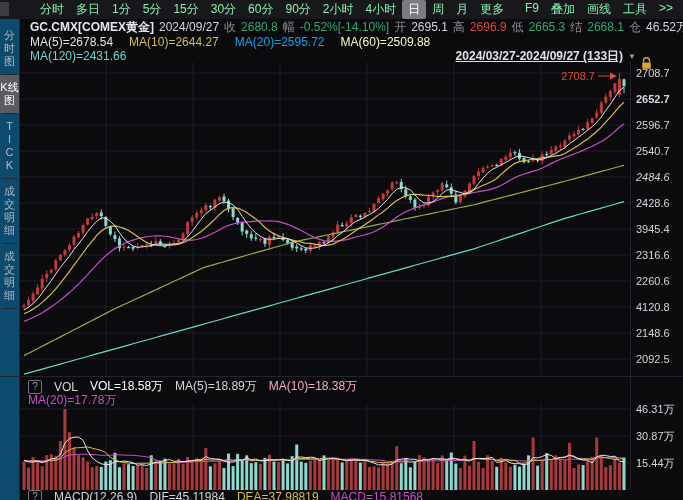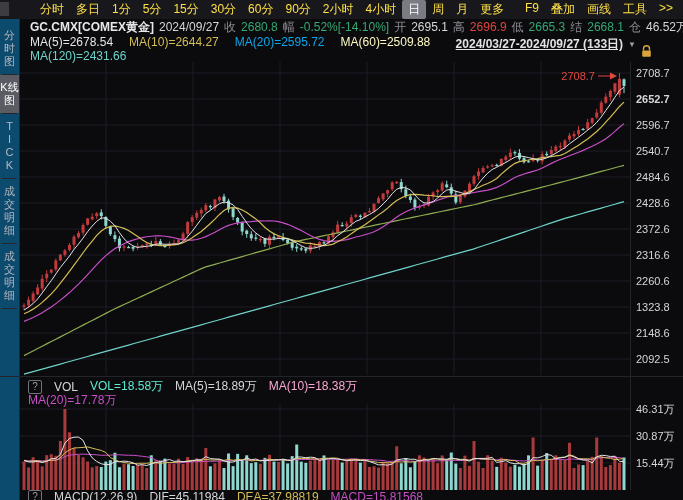--- a/index.html
+++ b/index.html
@@ -1,31 +1,31 @@
 <!DOCTYPE html>
 <html><head>
 <meta charset="utf-8">
 <style>
   html,body{margin:0;padding:0}
   body{width:683px;height:500px;position:relative;overflow:hidden;background:#0b0b0e;
        font-family:"Liberation Sans",sans-serif;cursor:default}
   .toolbar{position:absolute;left:0;top:0;width:683px;height:19px;background:#17171c;
            display:flex;align-items:center;padding-left:34px;box-sizing:border-box;white-space:nowrap}
   .corner{position:absolute;left:0;top:2px;width:9px;height:14px;background:#3c3c42}
-  .tbtn{font-size:12px;color:#fde047;padding:1px 6px;border-radius:2px}
+  .tbtn{font-size:12px;color:#86efac;padding:1px 6px;border-radius:2px}
   .tbtn.active{background:#7b7c83;color:#ffffff}
   .tb-right{margin-left:auto;display:flex;padding-right:4px}
   .quote-row{position:absolute;left:30px;top:19px;width:700px;height:15px;font-size:12px;
              white-space:nowrap;overflow:hidden}
   .quote-row span{margin-right:5px}
   .sym{color:#e8e8ea;font-weight:bold}
   .lbl{color:#8a8a92}
   .ma-row{position:absolute;left:30px;height:13px;font-size:12px;white-space:nowrap}
   .ma-row span{margin-right:16px}
-  .range-box{position:absolute;top:36px;right:42px;font-size:12px;color:#e2e2e6;font-weight:bold;
+  .range-box{position:absolute;top:48px;right:42px;font-size:12px;color:#e2e2e6;font-weight:bold;
              display:flex;align-items:center;gap:5px}
   .range-text{text-decoration:underline}
   .caret{color:#9a9aa2;font-size:8px}
   .sidebar{position:absolute;left:0;top:19px;width:20px;height:481px;background:#0c4a6e;
            border-right:1px solid #26262c;box-sizing:border-box;padding-top:4px}
   .side-item{width:19px;padding:6px 0;font-size:11px;line-height:13px;color:#b9b9c0;
              text-align:center;word-break:break-all;white-space:pre-line}
   .side-item.active{background:#5b5c63;color:#ffffff}
   .side-div{height:1px;background:#26262c;margin:0 2px}
   svg{position:absolute;overflow:hidden;display:block}
@@ -399,21 +399,21 @@
     <text x="575" y="18" fill="#e0493f" font-size="11px" text-anchor="end" font-family="Liberation Sans, sans-serif">2708.7</text>
     <line x1="578" y1="14" x2="592" y2="14" stroke="#e0493f" stroke-width="1"></line>
     <polygon points="597,14 590,10.5 590,17.5" fill="#e0493f"></polygon>
   </svg>
 <div class="vsep"></div>
 <div class="hsep" style="top:376px"></div>
 
 <div id="volHead1" class="vol-head" style="top:378px">
     <span class="qbox">?</span>
     <span style="color: rgb(214, 214, 218);">VOL</span>
-    <span style="color: #5eead4;">VOL=18.58万</span>
+    <span style="color: #ffffff;">VOL=18.58万</span>
     <span style="color: rgb(214, 214, 218);">MA(5)=18.89万</span>
     <span style="color: #f9a8d4;">MA(10)=18.38万</span>
   </div>
 <div id="volHead2" class="vol-head" style="top:392px">
     <span style="color: rgb(200, 79, 200);">MA(20)=17.78万</span>
   </div>
 
 <svg id="volChart" width="610" height="86" viewBox="0 0 610 86">
     <line x1="0" y1="5" x2="610" y2="5" stroke="#1c1c24" stroke-width="1"></line>
     <line x1="0" y1="32.005830274238825" x2="610" y2="32.005830274238825" stroke="#1c1c24" stroke-width="1"></line>
@@ -567,23 +567,23 @@
     <span style="color: rgb(214, 214, 218);">MACD(12,26,9)</span>
     <span style="color: rgb(214, 214, 218);">DIF=45.11984</span>
     <span style="color: rgb(211, 189, 85);">DEA=37.98819</span>
     <span style="color: rgb(200, 79, 200);">MACD=15.81568</span>
   </div>
 
 <div class="axis-label" style="top: 67px;">2708.7</div>
 <div class="axis-label" style="top: 93px; font-weight: bold;">2652.7</div>
 <div class="axis-label" style="top: 119px;">2596.7</div>
 <div class="axis-label" style="top: 145px;">2540.7</div>
-<div class="axis-label" style="top: 171px;">2484.6</div>
+<div class="axis-label" style="top: 171px; font-style: italic;">2484.6</div>
 <div class="axis-label" style="top: 197px;">2428.6</div>
-<div class="axis-label" style="top: 223px;">2372.6</div>
+<div class="axis-label" style="top: 223px;">3945.4</div>
 <div class="axis-label" style="top: 249px;">2316.6</div>
 <div class="axis-label" style="top: 275px;">2260.6</div>
-<div class="axis-label" style="top: 301px;">1323.8</div>
+<div class="axis-label" style="top: 301px;">4120.8</div>
 <div class="axis-label" style="top: 327px;">2148.6</div>
 <div class="axis-label" style="top: 353px;">2092.5</div>
 <div class="axis-label" style="top: 402px;">46.31万</div>
 <div class="axis-label" style="top: 429.006px;">30.87万</div>
 <div class="axis-label" style="top: 455.994px;">15.44万</div>
 
 </body></html>

